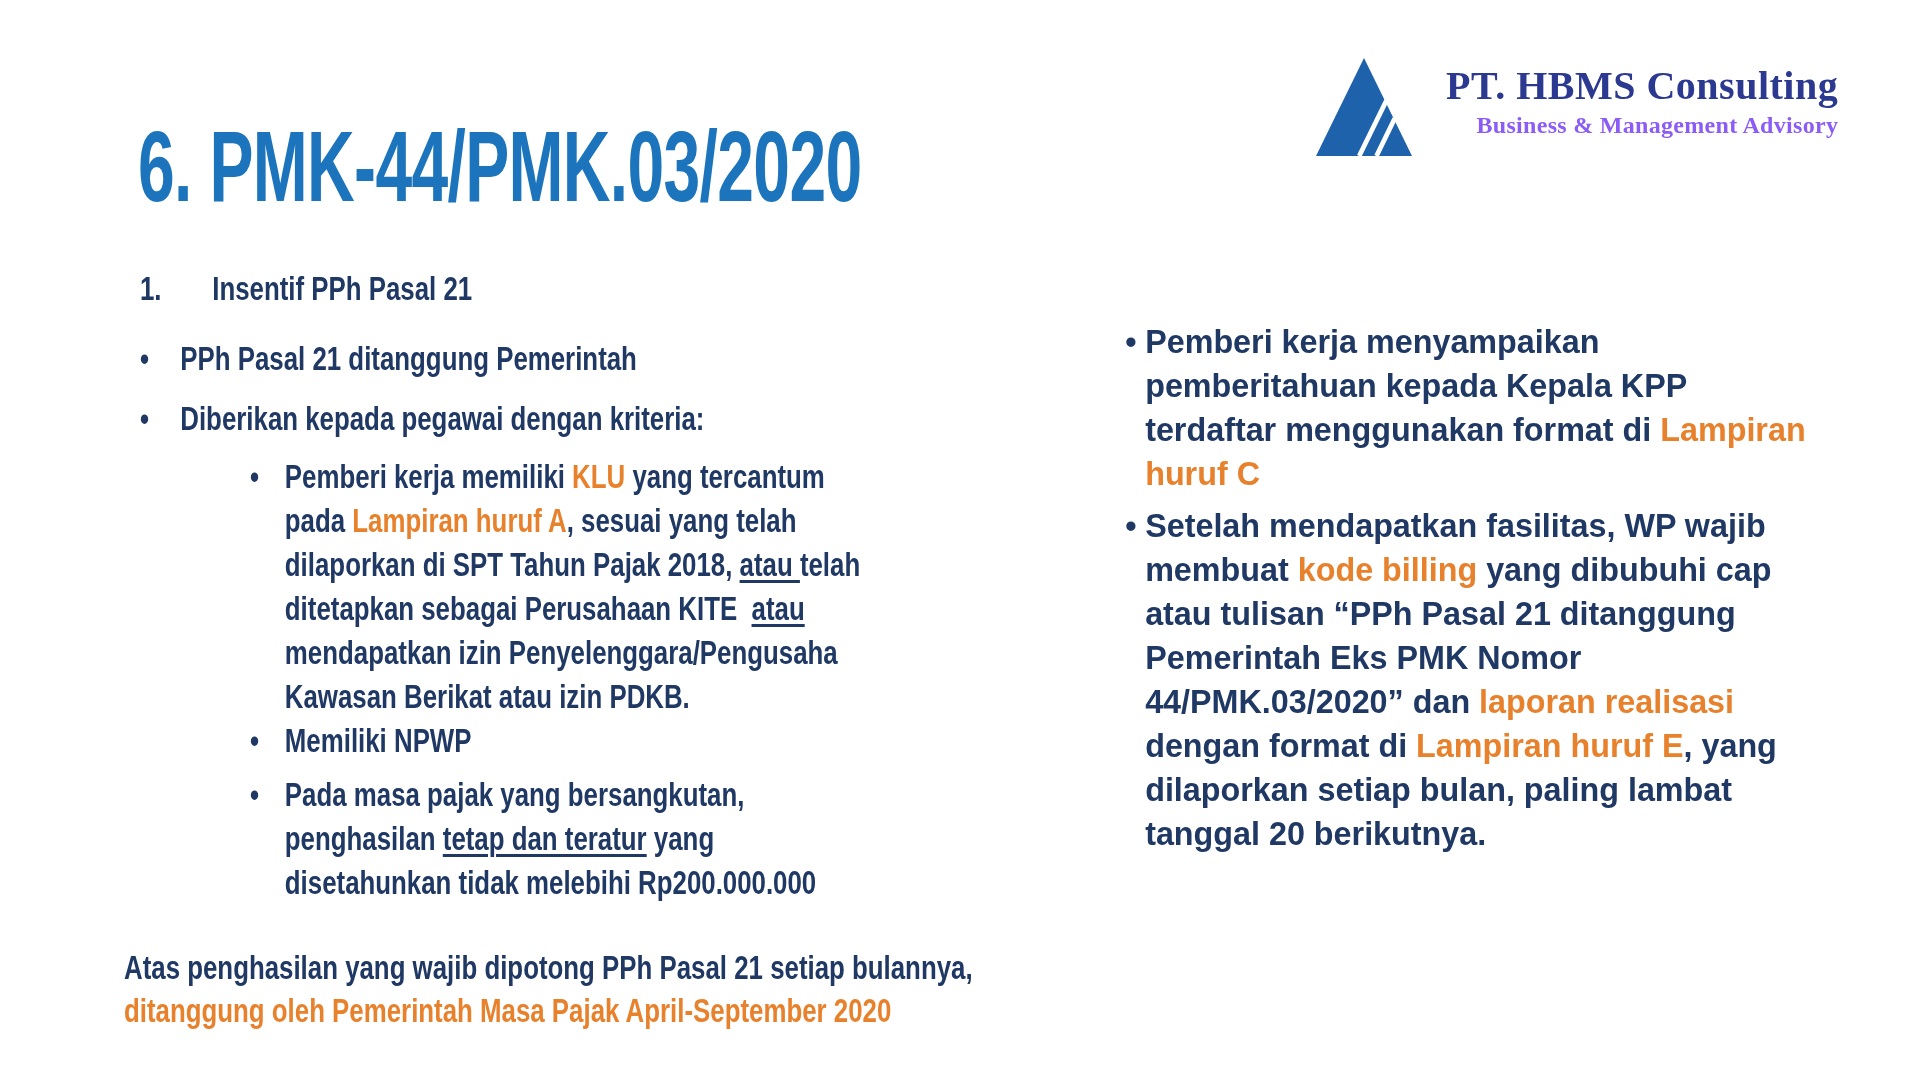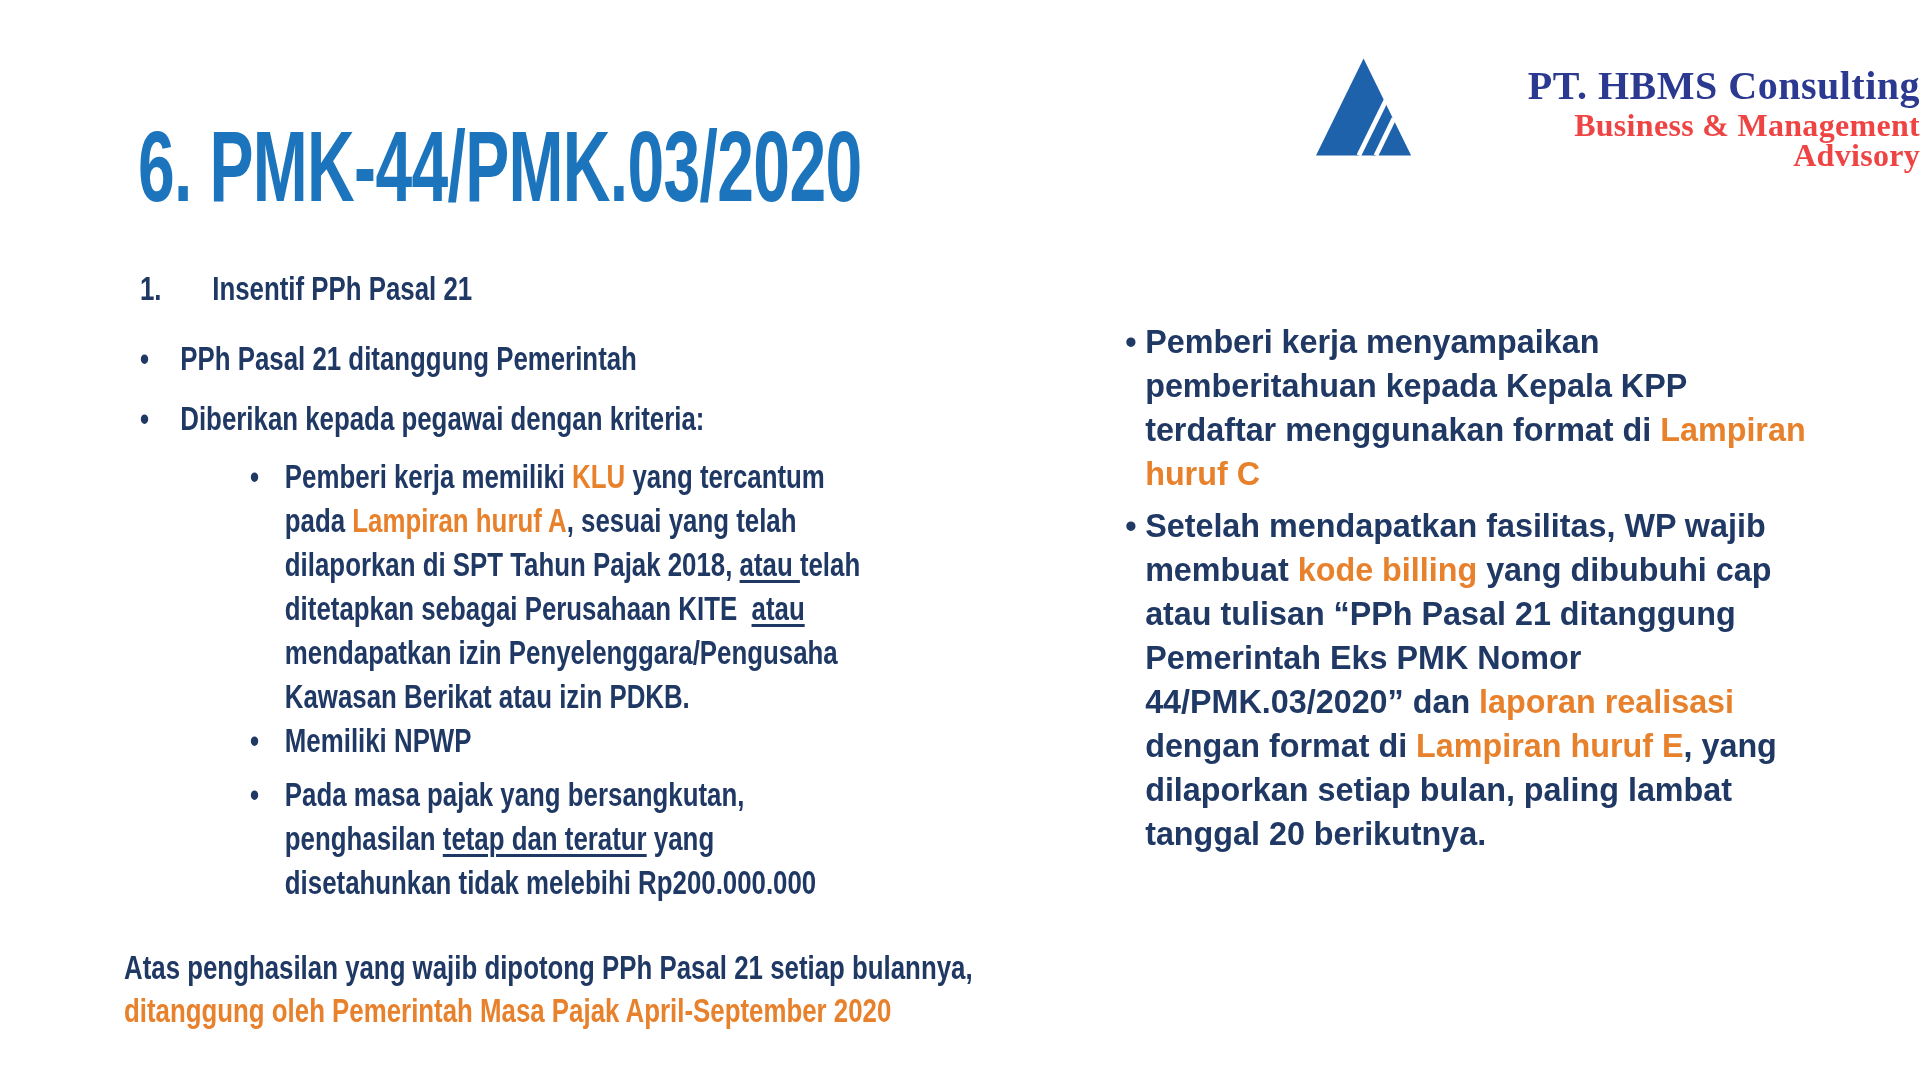--- a/index.html
+++ b/index.html
@@ -4,21 +4,21 @@
 <style>
   * { margin:0; padding:0; box-sizing:border-box; }
   html,body { width:1920px; height:1080px; background:#ffffff; font-family:"Liberation Sans", sans-serif; }
   .slide { position:relative; width:1920px; height:1080px; background:#ffffff; overflow:hidden; }
 
   
   .logo { position:absolute; left:1316px; top:56px; display:flex; align-items:flex-start;text-align:right; }
   .logo svg { width:96px; height:102px; display:block; }
   .logo-text { margin-left:34px; padding-top:8px; }
   .logo-company { font-family:"Liberation Serif", serif; font-weight:bold; font-size:40px; line-height:44px; color:#2B3990; letter-spacing:0.5px; }
-  .logo-tagline { font-family:"Liberation Serif", serif; font-weight:bold; font-size:32px; line-height:30px; color:#ef4444; margin-top:2px; letter-spacing:0.3px; }
+  .logo-tagline { font-family:"Liberation Serif", serif; font-weight:bold; font-size:24px; line-height:30px; color:#8b5cf6; margin-top:2px; letter-spacing:0.3px; }
 
   
   .title { position:absolute; left:138px; top:116px; font-size:100px; font-weight:700; line-height:100px; color:#1C75BC; white-space:nowrap; transform:scaleX(0.66); transform-origin:0 0; letter-spacing:-1px; }
 
   
   .cond { transform:scaleX(0.76); transform-origin:0 0; }
   .cond-r { transform:scaleX(0.95); transform-origin:0 0; }
   .bodytext { font-size:34px; font-weight:600; line-height:44px; color:#1F3864; }
 
   

